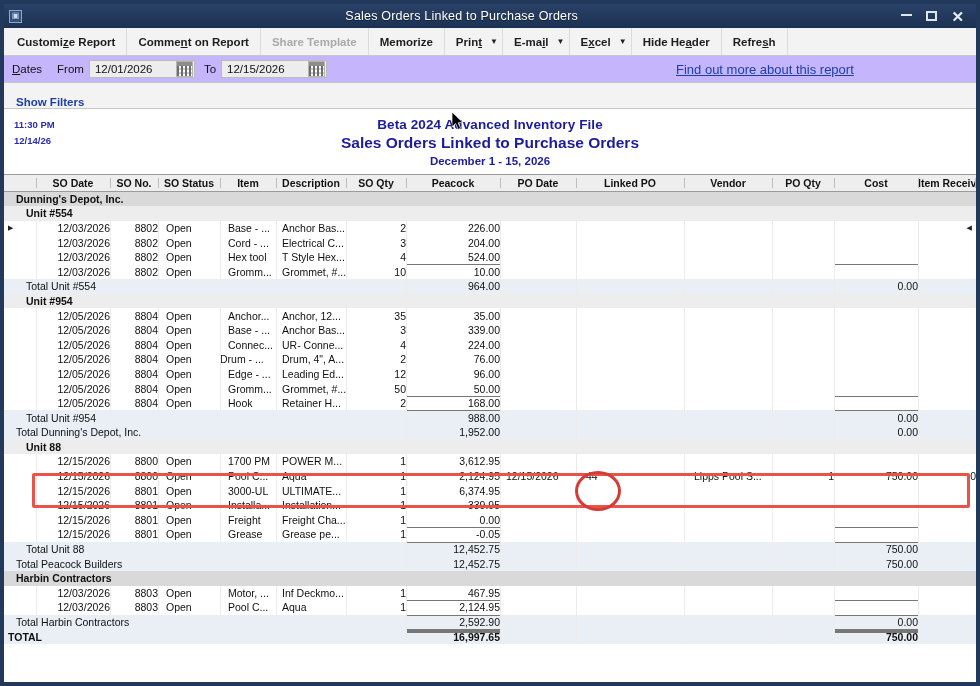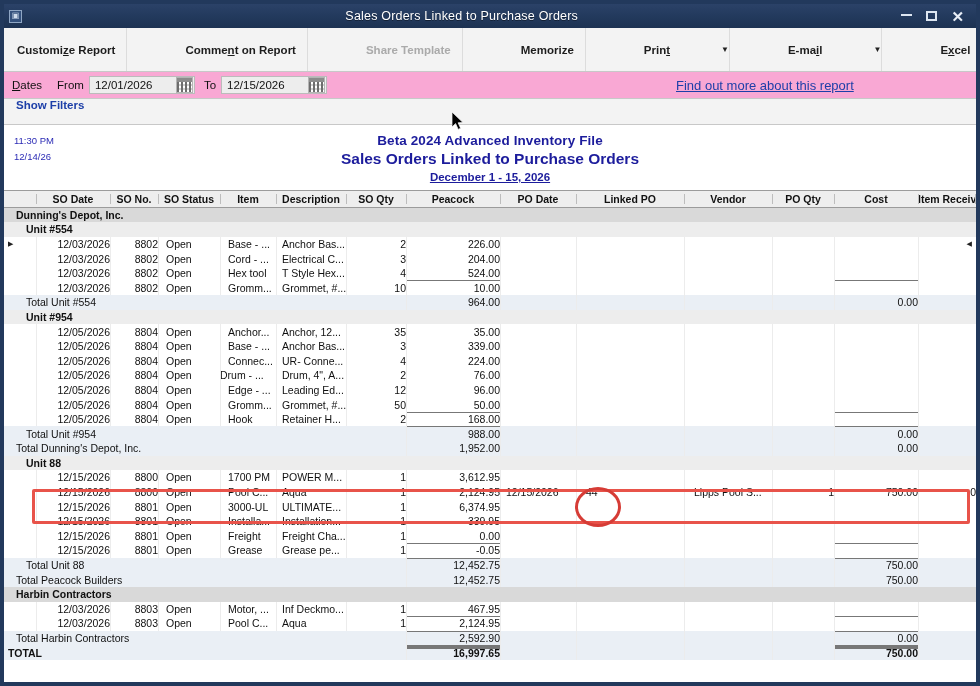--- a/index.html
+++ b/index.html
@@ -62,26 +62,25 @@
     position: absolute;
     left: 4px; top: 28px;
     width: 972px; height: 654px;
     background: #ffffff;
     overflow: hidden;
   }
 
   
   .toolbar {
     position: relative;
-    height: 44px;
+    height: 28px;
     background: #f3f3f3;
     border-bottom: 1px solid #c8c8c8;
     display: flex; align-items: stretch;
     padding-left: 2px;
-    gap: 47px;
   }
   .tbtn {
     display: flex; align-items: center; justify-content: center;
     padding: 0 11px;
     font-size: 11.5px;
     font-weight: bold;
     color: #1d1d1d;
     background: #f3f3f3;
     border-right: 1px solid #dcdcdc;
     cursor: pointer;
@@ -97,21 +96,21 @@
     background: #f3f3f3;
     border-right: 1px solid #dcdcdc;
     cursor: pointer;
   }
   .tbar-fill { flex: 1; background: #f3f3f3; }
 
   
   .datesbar {
     position: relative;
     height: 27px;
-    background: #f9a8d4;
+    background: #c4b5fd;
     border-bottom: 1px solid #c8c8c8;
     display: flex; align-items: center;
     padding-left: 8px;
   }
   .dates-label { font-size: 11.5px; color: #111; margin-right: 6px; }
   .dates-label u { text-decoration: underline; }
   .combo {
     position: relative;
     width: 243px; height: 18px;
     background: #4ca024;
@@ -165,21 +164,21 @@
     color: #1d3fa8;
     text-decoration: underline;
     cursor: pointer;
   }
 
   
   .filterbar {
     height: 26px;
     background: #f3f3f3;
     border-bottom: 1px solid #c8c8c8;
-    display: flex; align-items: flex-start;
+    display: flex; align-items: flex-end;
     padding-left: 12px;
   }
   .showfilters {
     font-size: 11.5px; font-weight: bold;
     color: #1d3fa8;
     cursor: pointer;
   }
 
   
   .report {
@@ -189,38 +188,37 @@
     overflow: hidden;
   }
   .rpt-head {
     position: relative;
     height: 65px;
   }
   .stamp {
     position: absolute;
     left: 10px;
     font-size: 9.5px;
-    font-weight: normal;
+    font-weight: bold;
     color: #2b2bb5;
   }
   .stamp.t1 { top: 10px; }
   .stamp.t2 { top: 26px; }
   .rpt-titles { text-align: center; padding-top: 8px; }
   .rpt-company {
     font-size: 13.5px; font-weight: bold; color: #1c1c9c;
     letter-spacing: .1px;
   }
   .rpt-name {
     font-size: 15.5px; font-weight: bold; color: #1c1c9c;
     margin-top: 2px;
   }
   .rpt-period {
     font-size: 11.5px; font-weight: bold; color: #1c1c9c;
     margin-top: 3px;
-    text-decoration: underline;
   }
 
   
   .tbl-wrap { position: relative; }
   table.grid {
     width: 972px;
     border-collapse: collapse;
     table-layout: fixed;
     font-size: 10.5px;
     color: #101010;

